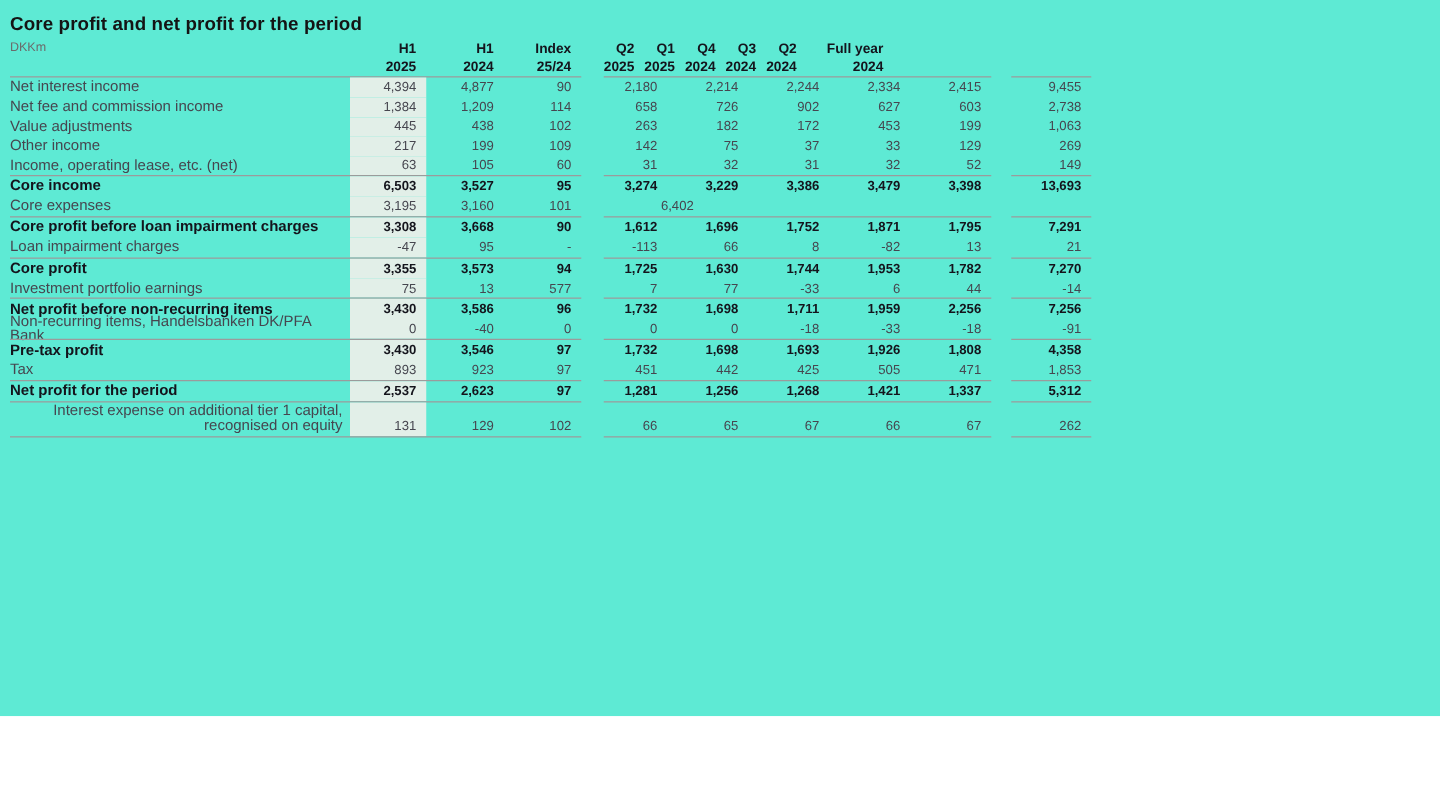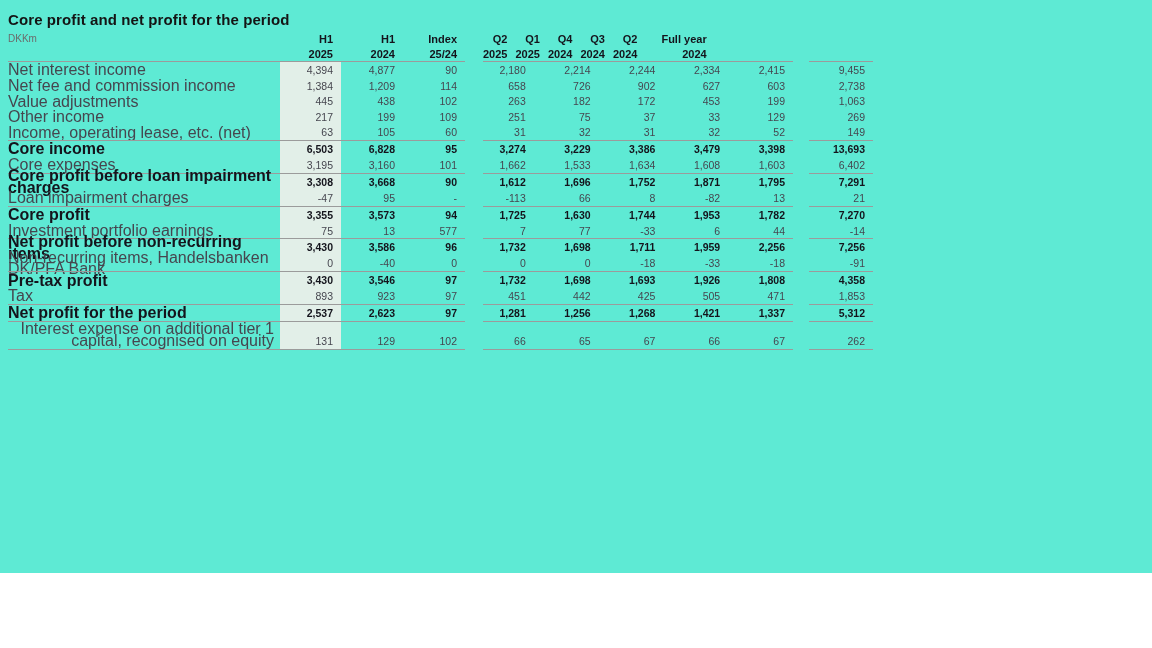--- a/index.html
+++ b/index.html
@@ -26,21 +26,21 @@
   .gap1{width:18px;}
   .seg-b{width:310px;gap:14px;}
   .gap2{width:16px;}
   .seg-c{width:64px;}
   .row.rule .seg{border-top:1px solid var(--rule);}
   .row{height:15.4px;}
   .row.rule{height:17.4px;}
   .row.tall{height:28px;}
   .lbl{
     width:272px;box-sizing:border-box;display:flex;align-items:center;
-    font-size:16px;color:var(--text);line-height:11.5px;padding-right:6px;
+    font-size:12px;color:var(--text);line-height:11.5px;padding-right:6px;
   }
   .val{
     box-sizing:border-box;display:flex;align-items:center;justify-content:flex-end;
     font-size:10.5px;color:var(--text);padding-right:8px;
   }
   .c0{width:61px;background:var(--hl);}
   .c1,.c2{width:62px;}
   .seg-b .val{width:62px;}
   .seg-c .val{width:64px;}
   .row.bold .lbl,.row.bold .val{font-weight:bold;color:var(--boldtext);}
@@ -159,21 +159,21 @@
         </div>
         <div class="row">
           <div class="seg seg-a">
             <div class="lbl">Other income</div>
             <div class="val c0">217</div>
             <div class="val c1">199</div>
             <div class="val c2">109</div>
           </div>
           <div class="gap1"></div>
           <div class="seg seg-b">
-            <div class="val">251</div>
+            <div class="val">142</div>
             <div class="val">75</div>
             <div class="val">37</div>
             <div class="val">33</div>
             <div class="val">129</div>
           </div>
           <div class="gap2"></div>
           <div class="seg seg-c">
             <div class="val">269</div>
           </div>
         </div>
@@ -194,21 +194,21 @@
           </div>
           <div class="gap2"></div>
           <div class="seg seg-c">
             <div class="val">149</div>
           </div>
         </div>
         <div class="row bold rule">
           <div class="seg seg-a">
             <div class="lbl">Core income</div>
             <div class="val c0">6,503</div>
-            <div class="val c1">6,828</div>
+            <div class="val c1">3,527</div>
             <div class="val c2">95</div>
           </div>
           <div class="gap1"></div>
           <div class="seg seg-b">
             <div class="val">3,274</div>
             <div class="val">3,229</div>
             <div class="val">3,386</div>
             <div class="val">3,479</div>
             <div class="val">3,398</div>
           </div>
@@ -218,27 +218,20 @@
           </div>
         </div>
         <div class="row">
           <div class="seg seg-a">
             <div class="lbl">Core expenses</div>
             <div class="val c0">3,195</div>
             <div class="val c1">3,160</div>
             <div class="val c2">101</div>
           </div>
           <div class="gap1"></div>
-          <div class="seg seg-b">
-            <div class="val">1,662</div>
-            <div class="val">1,533</div>
-            <div class="val">1,634</div>
-            <div class="val">1,608</div>
-            <div class="val">1,603</div>
-          </div>
           <div class="gap2"></div>
           <div class="seg seg-c">
             <div class="val">6,402</div>
           </div>
         </div>
         <div class="row bold rule">
           <div class="seg seg-a">
             <div class="lbl">Core profit before loan impairment charges</div>
             <div class="val c0">3,308</div>
             <div class="val c1">3,668</div>

